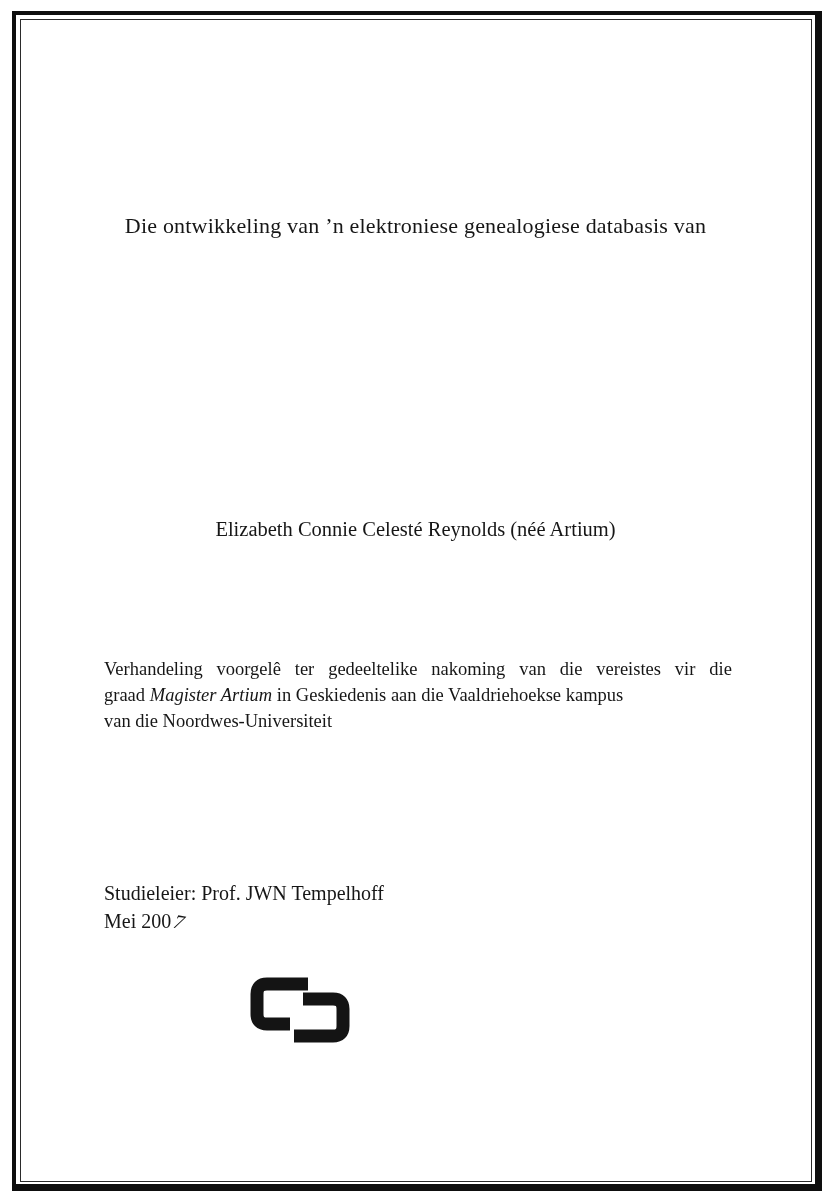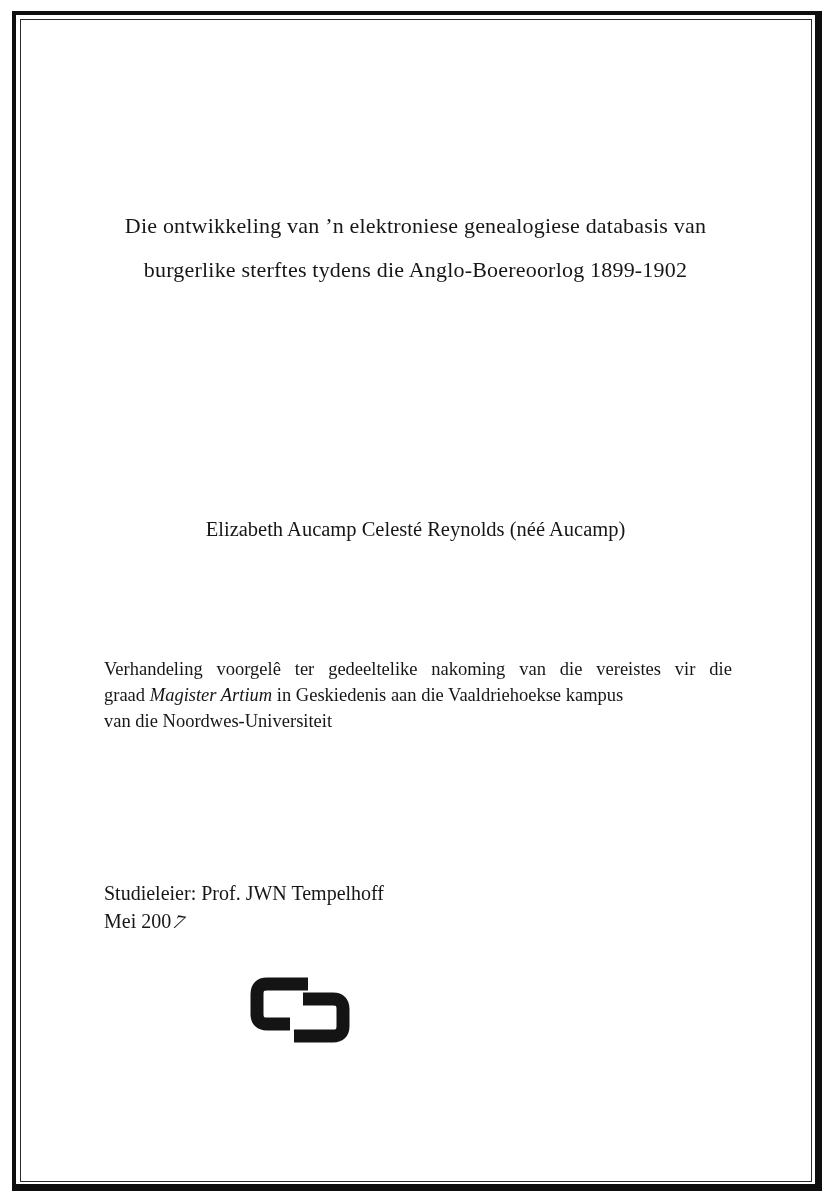--- a/index.html
+++ b/index.html
@@ -69,25 +69,24 @@
 </head>
 <body>
 
 <div class="page" style="color: rgb(22, 22, 22);">
 
   <div class="frame-outer"></div>
   <div class="frame-inner"></div>
 
   <div class="title-block">
     <div>Die ontwikkeling van ’n elektroniese genealogiese databasis van</div>
-    <div>burgerlike sterftes tydens die Anglo-Boereoorlog 1899-1902</div>
   </div>
 
 
-  <div class="author">Elizabeth Aucamp Celesté Reynolds (néé Aucamp)</div>
+  <div class="author">Elizabeth Connie Celesté Reynolds (néé Artium)</div>
 
   <div class="statement">
     <div class="jline">
         <span class="jw">Verhandeling</span>
         <span class="jw">voorgelê</span>
         <span class="jw">ter</span>
         <span class="jw">gedeeltelike</span>
         <span class="jw">nakoming</span>
         <span class="jw">van</span>
         <span class="jw">die</span>

